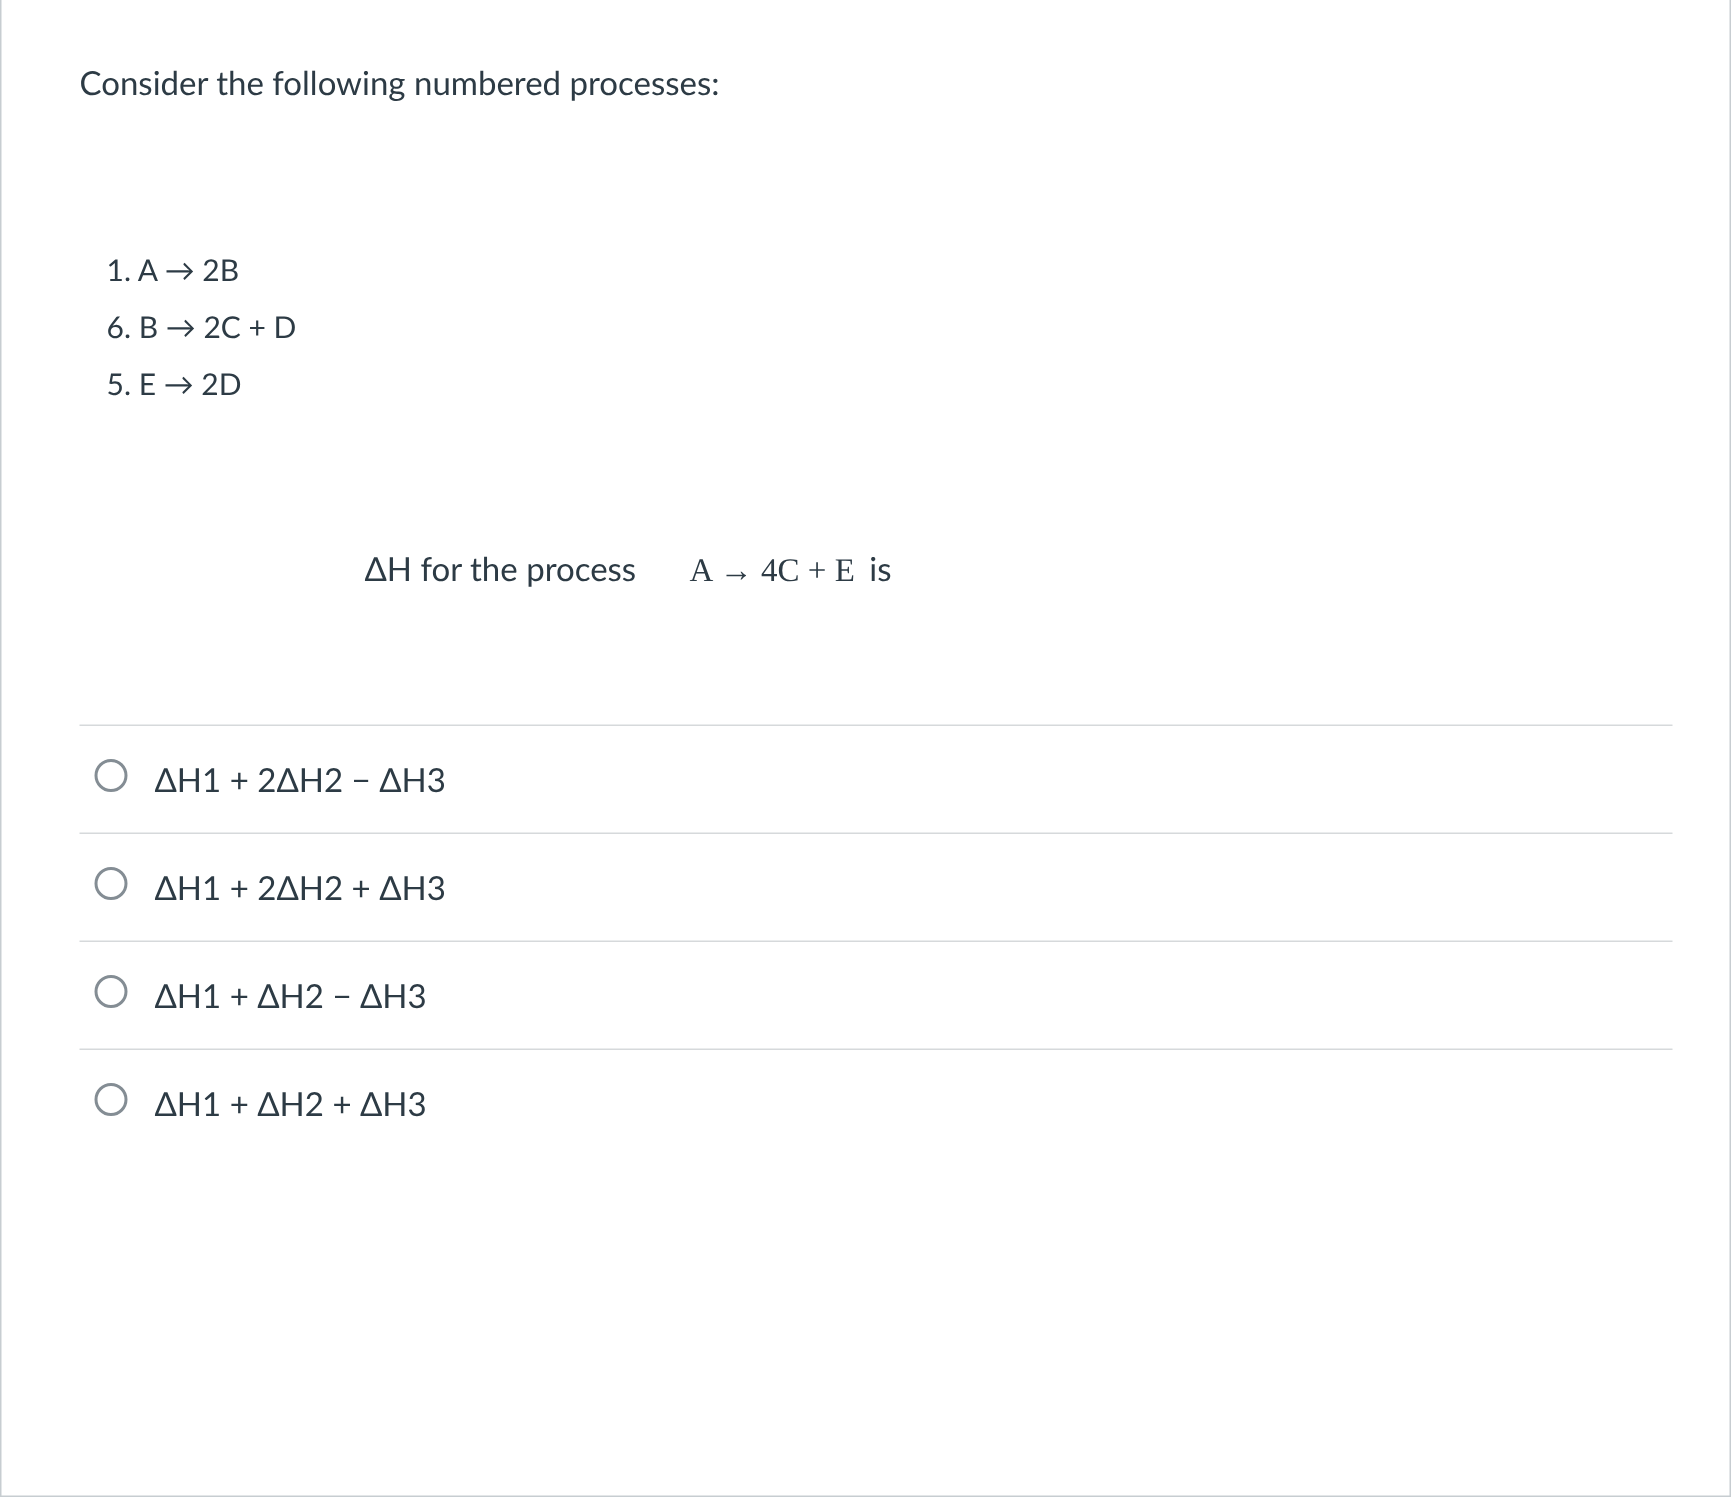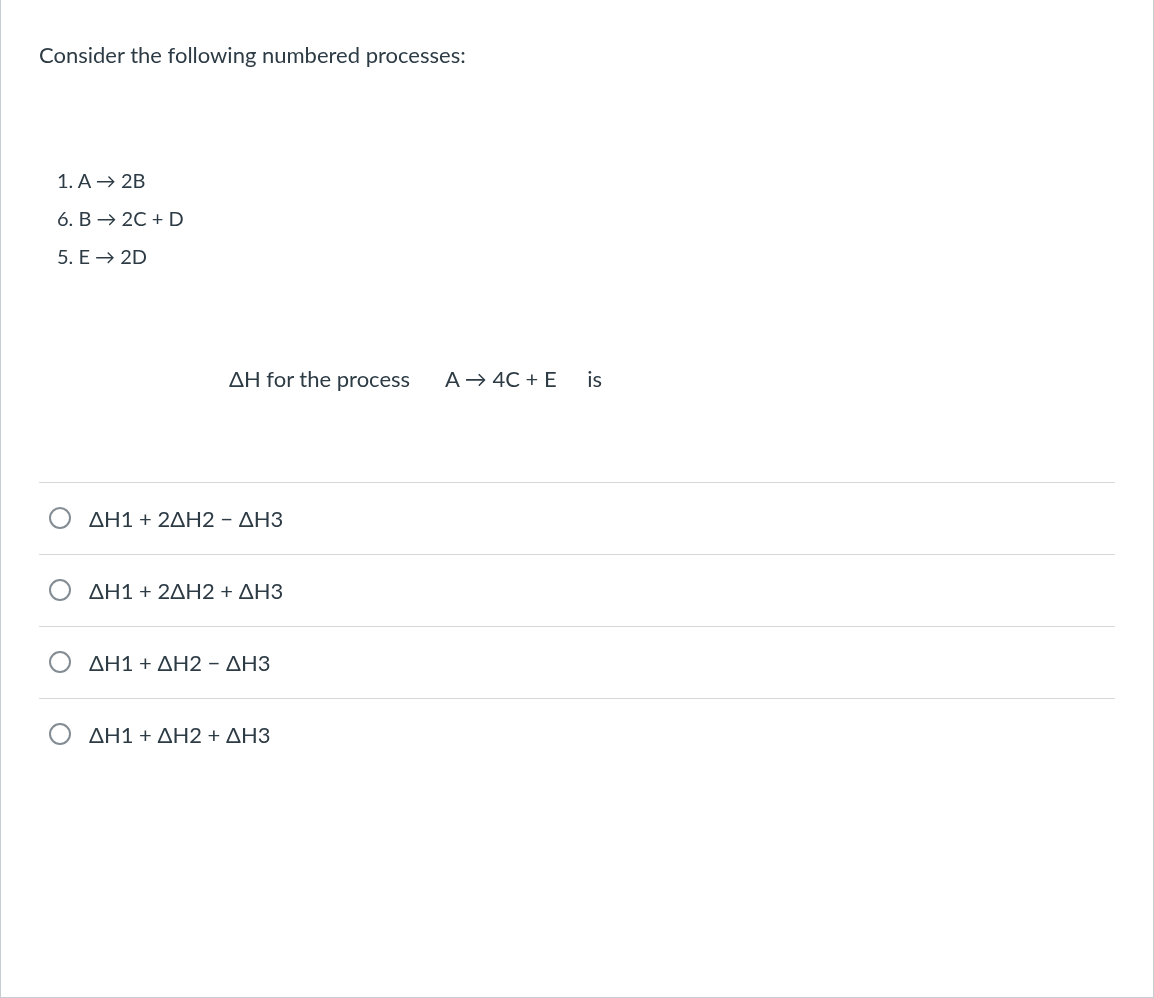--- a/index.html
+++ b/index.html
@@ -10,21 +10,21 @@
   body {
     font-family: -apple-system, BlinkMacSystemFont, "Segoe UI", "Lato", "Helvetica Neue", Arial, sans-serif;
     background: #ffffff;
     color: #2d3b45;
     width: 1154px;
     height: 998px;
   }
   .question-container {
     border: 1px solid #c7cdd1;
     border-top: none;
-    padding: 40px 38px 20px 38px;
+    padding: 40px 38px 20px 52px;
     height: 100%;
   }
   .question-intro {
     font-size: 22px;
     color: #2d3b45;
     margin-bottom: 90px;
     line-height: 1.4;
   }
   .process-list {
     margin-left: 18px;
@@ -39,30 +39,30 @@
     font-size: 22px;
     color: #2d3b45;
     padding-left: 190px;
     margin-bottom: 90px;
   }
   .dh-label {
     margin-right: 30px;
     text-align: center;
   }
   .dh-process {
-    margin-right: 25px;
+    margin-right: 4px;
+    font-family: Liberation Serif, serif;
   }
   .dh-is {
   }
   .options {
     border-top: 1px solid #d6d9db;
   }
   .option-row {
     display: flex;
-    align-items: center;
     padding: 22px 0 22px 10px;
     border-bottom: 1px solid #d6d9db;
     cursor: pointer;
   }
   .option-row:last-child {
     border-bottom: none;
   }
   .radio-circle {
     width: 22px;
     height: 22px;

